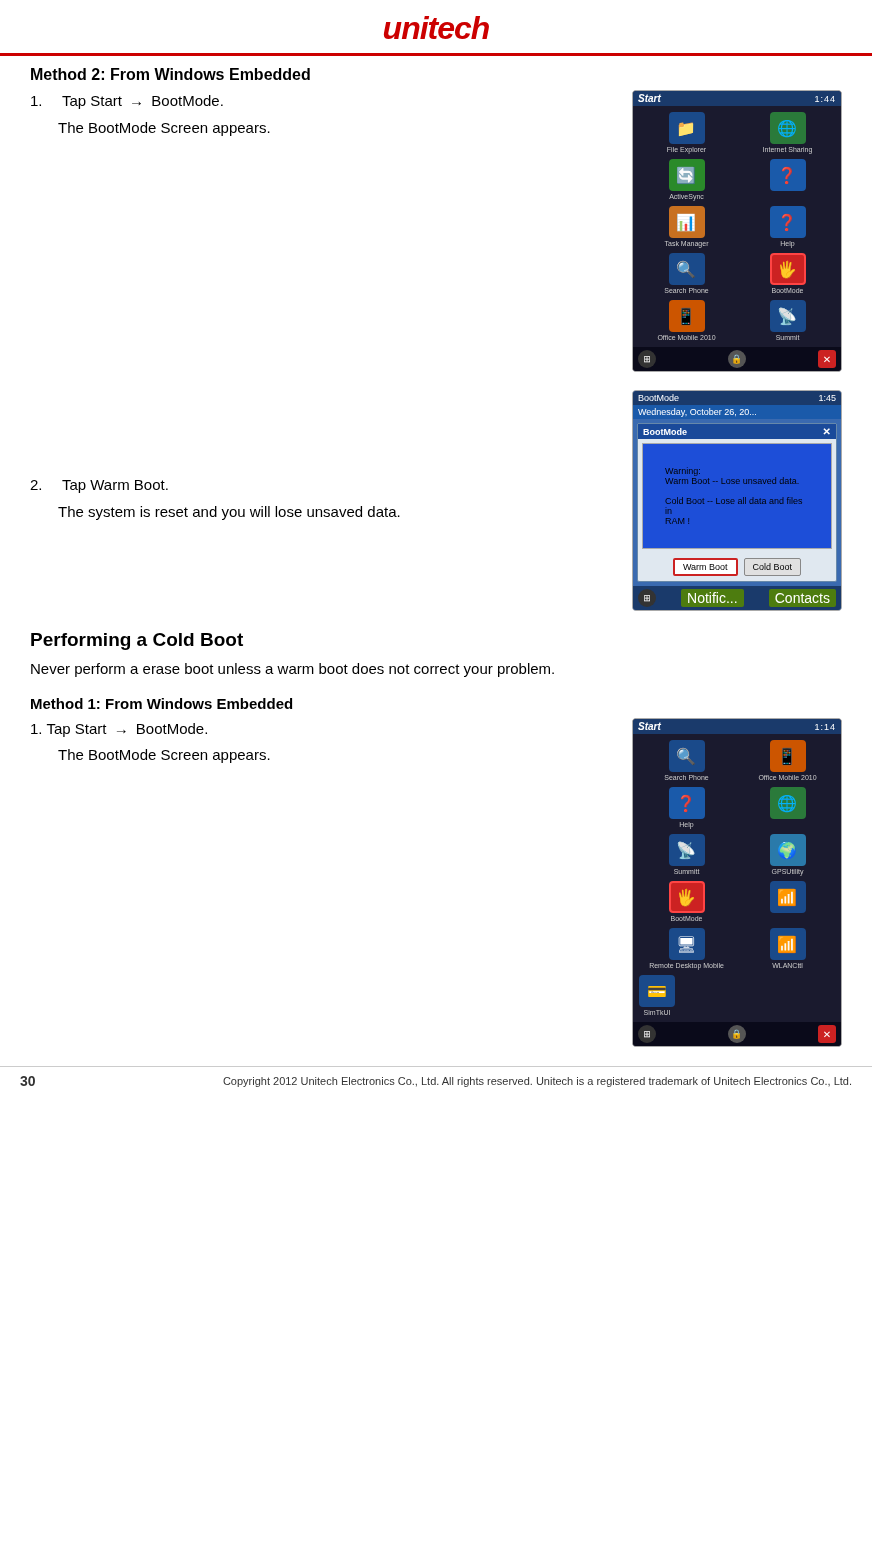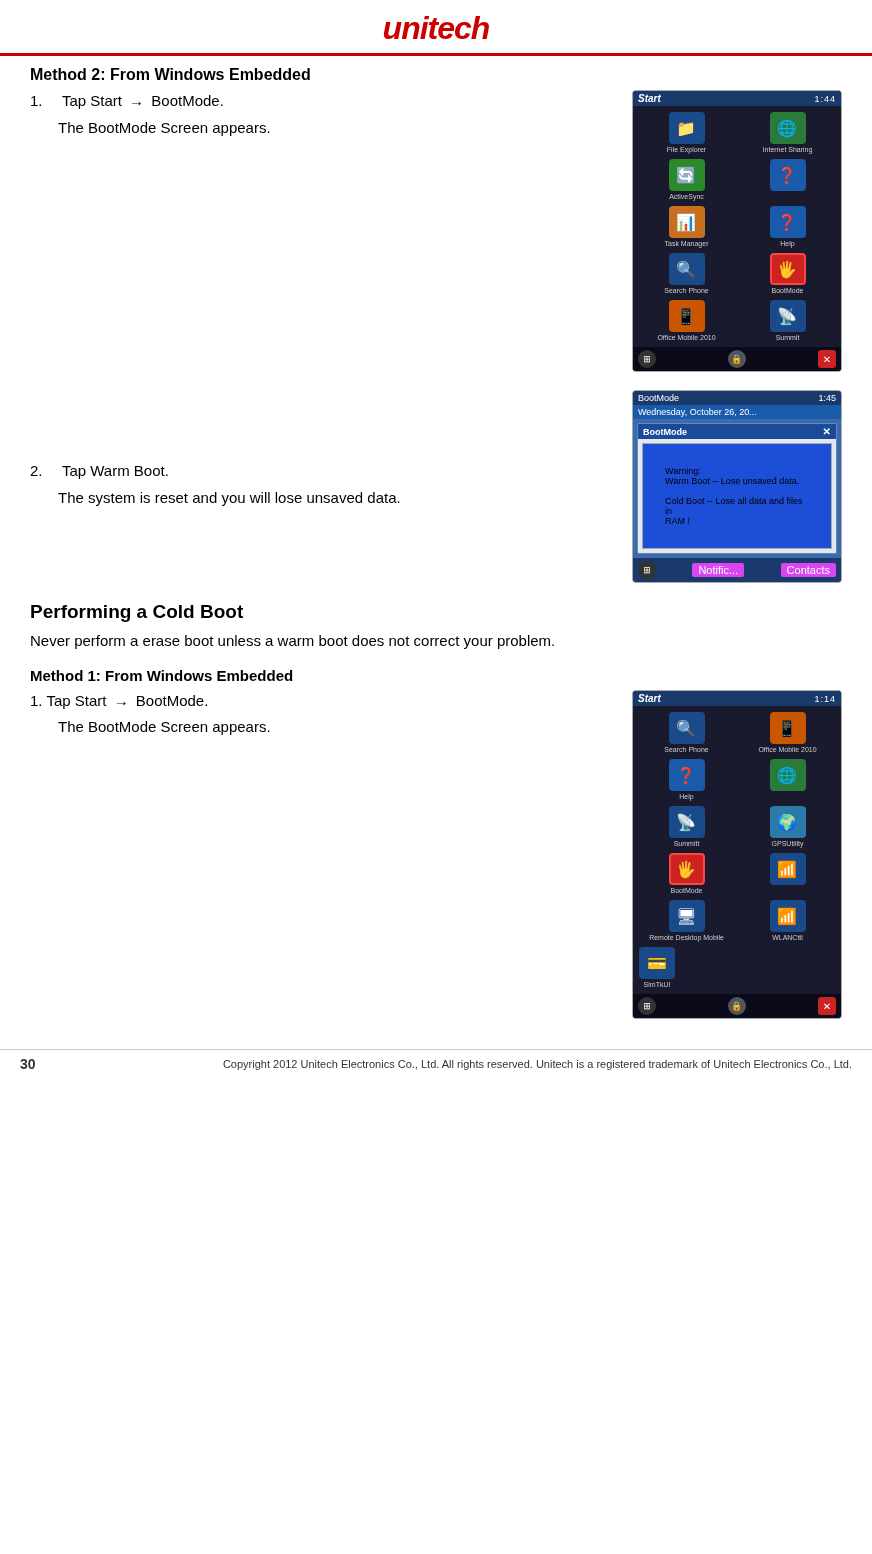--- a/index.html
+++ b/index.html
@@ -237,24 +237,24 @@
       border: 2px solid #cc2222;
     }
     .bootmode-phone-bottom {
       background: #1a3a6b;
       display: flex;
       justify-content: space-between;
       align-items: center;
       padding: 3px 5px;
     }
     .bootmode-softkey {
-      background: #d946ef;
+      background: #4d7c0f;
       border-radius: 2px;
       padding: 1px 6px;
-      font-size: 11px;
+      font-size: 14px;
       color: #fff;
     }
 
     
     .para-section {
       margin-bottom: 14px;
       line-height: 1.6;
     }
 
     
@@ -272,21 +272,21 @@
 
     
     .footer {
       border-top: 1px solid #ccc;
       padding: 6px 20px;
       font-size: 11px;
       color: #333;
       display: flex;
       justify-content: space-between;
       align-items: center;
-      margin-top: 20px;
+      margin-top: 9px;
     }
     .footer-page {
       font-size: 14px;
       font-weight: bold;
     }
 
     
     .arrow {
       display: inline-block;
       margin: 0 3px;
@@ -433,20 +433,24 @@
           <span>BootMode</span>
           <span style="color:#fff; font-size:10px;">✕</span>
         </div>
         <div class="bootmode-dialog-body">
           <div>Warning:</div>
           <div>Warm Boot -- Lose unsaved data.</div>
           <br>
           <div>Cold Boot -- Lose all data and files in</div>
           <div>RAM !</div>
         </div>
+        <div class="bootmode-dialog-buttons">
+          <button class="bootmode-btn active">Warm Boot</button>
+          <button class="bootmode-btn">Cold Boot</button>
+        </div>
       </div>
       <div class="bootmode-phone-bottom">
         <div class="phone-bottom-btn">⊞</div>
         <div class="bootmode-softkey">Notific...</div>
         <div class="bootmode-softkey">Contacts</div>
       </div>
     </div>
   </div>
 
   <div style="margin-top: 16px;">

